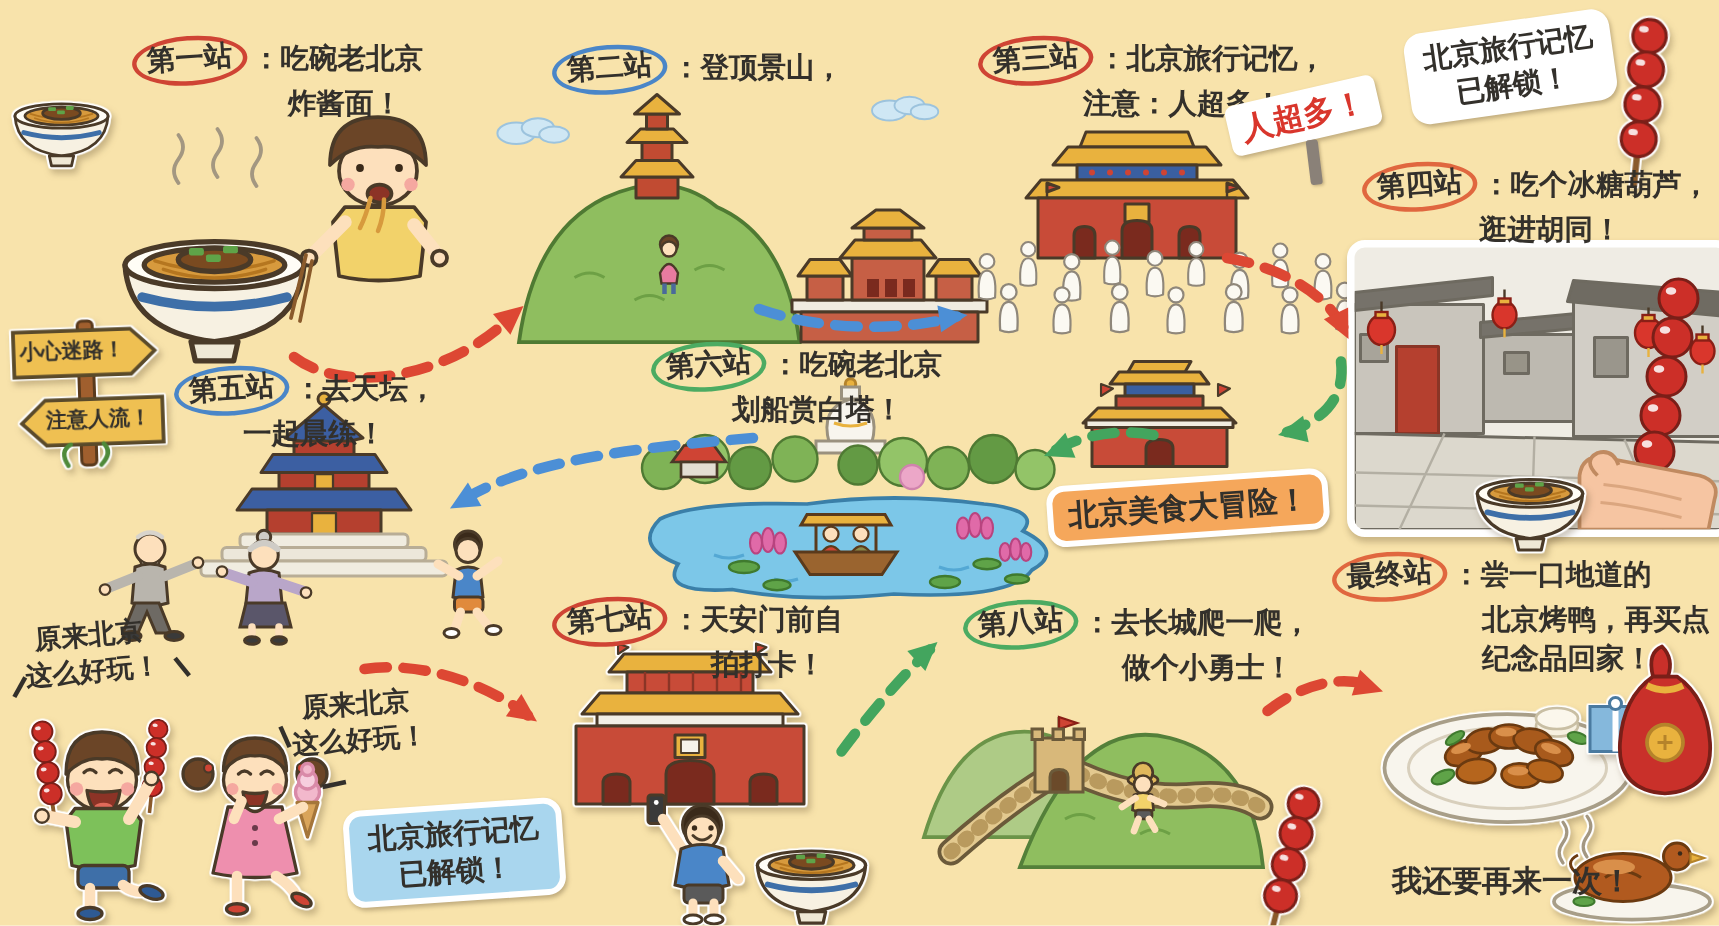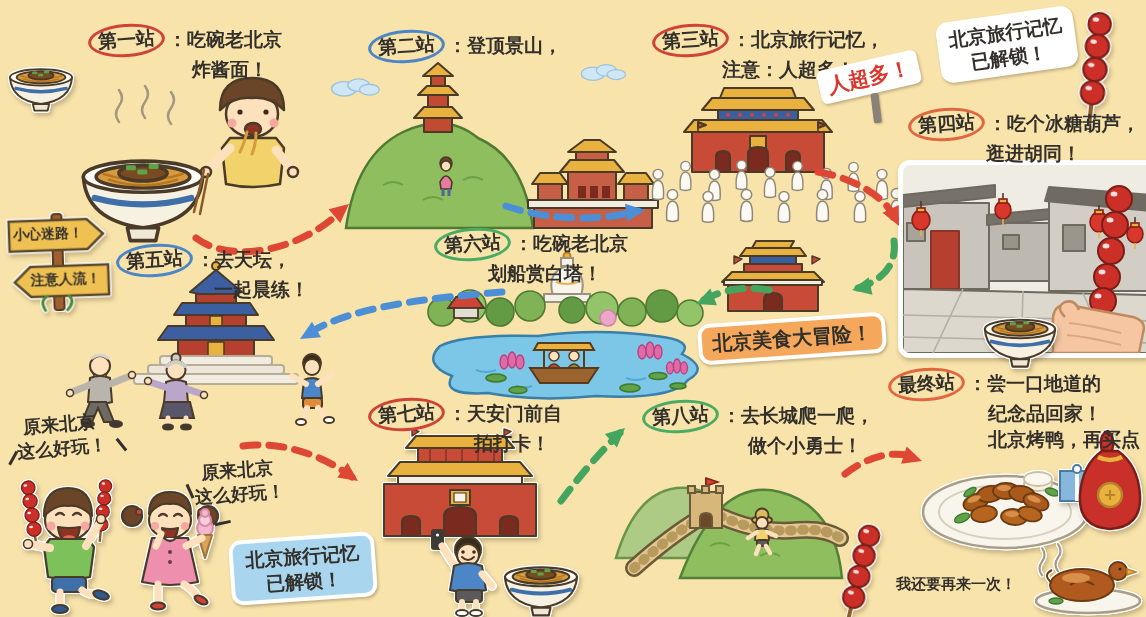--- a/index.html
+++ b/index.html
@@ -625,42 +625,42 @@
     <div style="margin-left:70px">注意：人超多！</div>
   </div>
 
   <div class="callout" style="left:908px;top:108px">
     <div><span class="badge b-orange">第四站</span><span>：</span><span>吃个冰糖葫芦，</span></div>
     <div style="margin-left:78px">逛进胡同！</div>
   </div>
 
   <div class="callout" style="left:116px;top:244px">
     <div><span class="badge b-blue">第五站</span><span>：</span><span>去天坛，</span></div>
-    <div style="margin-left:98px">一起晨练！</div>
+    <div style="margin-left:46px">一起晨练！</div>
   </div>
 
   <div class="callout" style="left:434px;top:228px">
     <div><span class="badge b-green">第六站</span><span>：</span><span>吃碗老北京</span></div>
     <div style="margin-left:54px">划船赏白塔！</div>
   </div>
 
   <div class="callout" style="left:368px;top:398px">
     <div><span class="badge b-red">第七站</span><span>：</span><span>天安门前自</span></div>
     <div style="margin-left:106px">拍打卡！</div>
   </div>
 
   <div class="callout" style="left:642px;top:400px">
     <div><span class="badge b-green">第八站</span><span>：</span><span>去长城爬一爬，</span></div>
     <div style="margin-left:106px">做个小勇士！</div>
   </div>
 
   <div class="callout" style="left:888px;top:368px">
     <div><span class="badge b-orange">最终站</span><span>：</span><span>尝一口地道的</span></div>
+    <div style="margin-left:100px">北京烤鸭，再买点</div>
     <div style="margin-left:100px">纪念品回家！</div>
-    <div style="margin-left:100px">北京烤鸭，再买点</div>
   </div>
 
   <div class="sticker st-white" style="left:938px;top:14px;transform:rotate(-8deg)">
     <div>北京旅行记忆</div>
     <div>已解锁！</div>
   </div>
 
   <div class="sticker" style="left:818px;top:60px;transform:rotate(-13deg);background:#fff;padding:3px 9px;border-radius:6px;font-size:21px;color:#D9362C;">
     <span>人超多！</span>
     <div style="position:absolute;left:46%;top:100%;width:8px;height:30px;background:#8a8178;border-radius:2px;transform:rotate(6deg);box-shadow:1px 1px 2px rgba(90,70,40,.3)"></div>
@@ -682,17 +682,17 @@
     <div style="position:absolute;right:-16px;top:30px;width:3px;height:15px;background:#33302b;transform:rotate(-34deg)"></div>
   </div>
 
   <div class="speech" style="left:202px;top:458px;transform:rotate(-4deg)">
     <div>原来北京</div>
     <div style="margin-left:-8px">这么好玩！</div>
     <div style="position:absolute;left:-14px;top:22px;width:3px;height:15px;background:#33302b;transform:rotate(-20deg)"></div>
     <div style="position:absolute;left:10px;bottom:-16px;width:16px;height:3px;background:#33302b;transform:rotate(-8deg)"></div>
   </div>
 
-  <div class="speech" style="left:896px;top:574px;font-size:15px">
+  <div class="speech" style="left:928px;top:574px;font-size:20px">
     <span>我还要再来一次！</span>
   </div>
 
 </div>
 
 </body></html>

